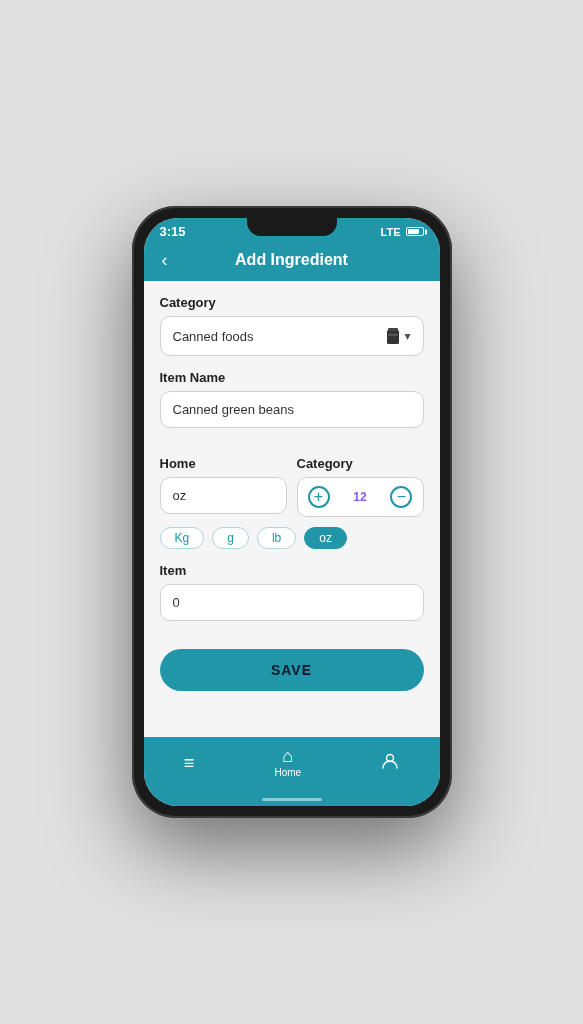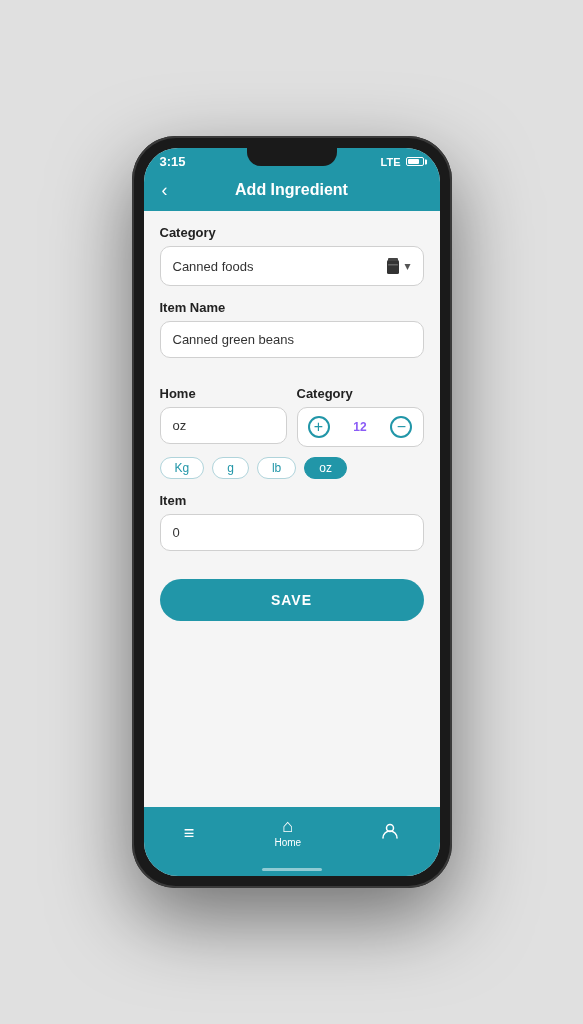--- a/index.html
+++ b/index.html
@@ -7,21 +7,21 @@
       background: #e0e0e0;
       display: flex;
       justify-content: center;
       align-items: center;
       min-height: 100vh;
       font-family: -apple-system, BlinkMacSystemFont, 'Segoe UI', sans-serif;
     }
 
     .phone-frame {
       width: 320px;
-      height: 752px;
+      height: 612px;
       background: #1a1a1a;
       border-radius: 44px;
       padding: 12px;
       box-shadow: 0 30px 80px rgba(0,0,0,0.5), inset 0 0 0 2px #3a3a3a;
       position: relative;
     }
 
     .phone-screen {
       width: 100%;
       height: 100%;
@@ -219,21 +219,21 @@
     .unit-pill.active {
       background: #2196a8;
       color: white;
       border-color: #2196a8;
     }
 
     
     .save-btn {
       width: 100%;
       background: #2196a8;
-      color: #ffffff;
+      color: #0f172a;
       border: none;
       border-radius: 25px;
       padding: 13px;
       font-size: 14px;
       font-weight: 700;
       letter-spacing: 1px;
       cursor: pointer;
       margin-bottom: 4px;
     }
 

